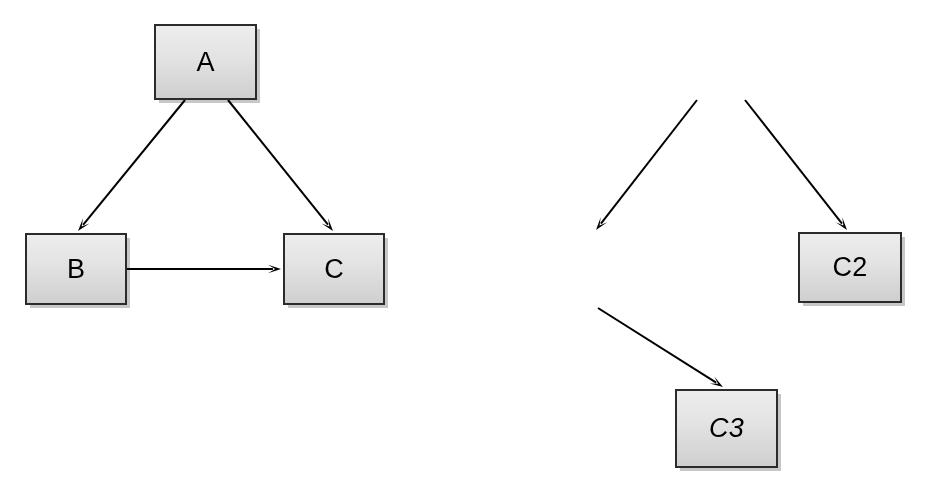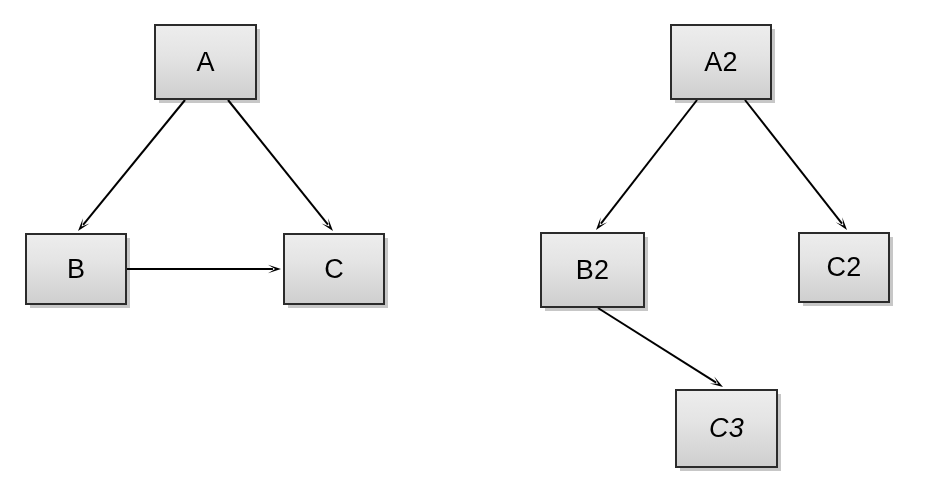--- a/index.html
+++ b/index.html
@@ -76,25 +76,19 @@
     </svg>
 <div class="node" style="left: 154px; top: 24px; width: 103px; height: 76px;">
       <span class="node-label">A</span>
     </div>
     <div class="node" style="left: 25px; top: 233px; width: 102px; height: 72px;">
       <span class="node-label">B</span>
     </div>
     <div class="node" style="left: 283px; top: 233px; width: 102px; height: 72px;">
       <span class="node-label">C</span>
     </div>
-    <div class="node" style="left: 670px; top: 24px; width: 102px; height: 76px;">
-      <span class="node-label">A2</span>
-    </div>
-    <div class="node" style="left: 540px; top: 232px; width: 105px; height: 76px;">
-      <span class="node-label">B2</span>
-    </div>
-    <div class="node" style="left: 798px; top: 232px; width: 92px; height: 71px;">
+    <div class="node" style="left: 798px; top: 232px; width: 104px; height: 71px;">
       <span class="node-label">C2</span>
     </div>
     <div class="node" style="left: 675px; top: 389px; width: 103px; height: 79px; font-style: italic;">
       <span class="node-label">C3</span>
     </div>
   </div>
 
 </body></html>

